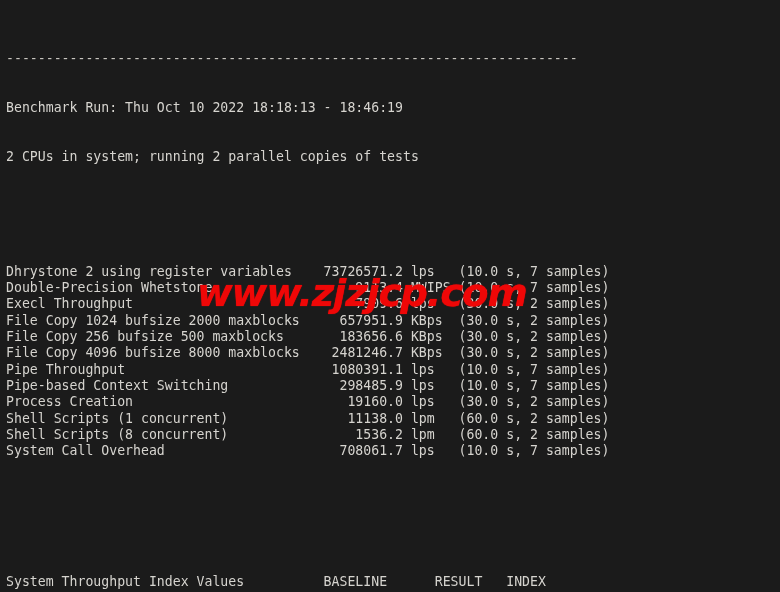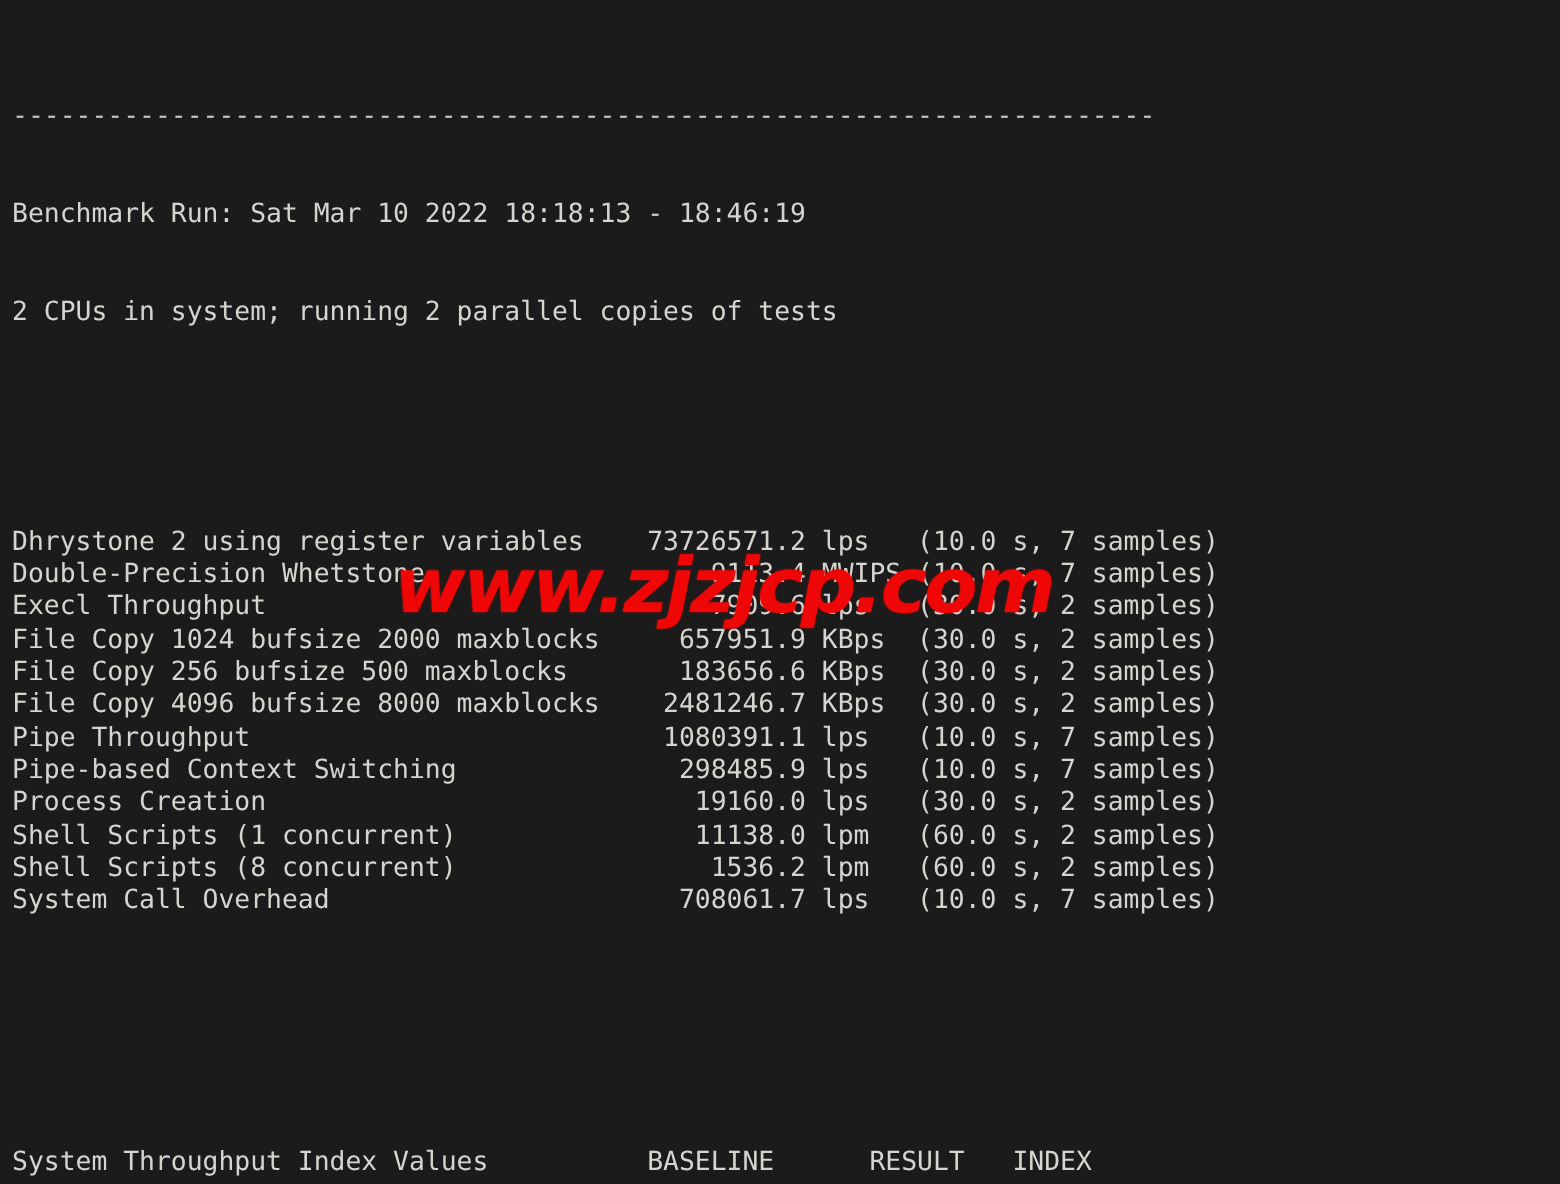--- a/index.html
+++ b/index.html
@@ -50,21 +50,21 @@
     pointer-events: none;
     user-select: none;
   }
 </style>
 </head>
 <body>
 
 <div id="terminal">
 
   <div class="line rule">------------------------------------------------------------------------</div>
-  <div class="line">Benchmark Run: Sat Mar 10 2022 18:18:13 - 18:46:19</div>
+  <div class="line">Benchmark Run: Thu Oct 10 2022 18:18:13 - 18:46:19</div>
   <div class="line">2 CPUs in system; running 2 parallel copies of tests</div>
   <div class="blank"></div>
 
   <div id="raw-results"><div class="line">Dhrystone 2 using register variables    73726571.2 lps   (10.0 s, 7 samples)</div><div class="line">Double-Precision Whetstone                  9113.4 MWIPS (10.0 s, 7 samples)</div><div class="line">Execl Throughput                            7909.6 lps   (30.0 s, 2 samples)</div><div class="line">File Copy 1024 bufsize 2000 maxblocks     657951.9 KBps  (30.0 s, 2 samples)</div><div class="line">File Copy 256 bufsize 500 maxblocks       183656.6 KBps  (30.0 s, 2 samples)</div><div class="line">File Copy 4096 bufsize 8000 maxblocks    2481246.7 KBps  (30.0 s, 2 samples)</div><div class="line">Pipe Throughput                          1080391.1 lps   (10.0 s, 7 samples)</div><div class="line">Pipe-based Context Switching              298485.9 lps   (10.0 s, 7 samples)</div><div class="line">Process Creation                           19160.0 lps   (30.0 s, 2 samples)</div><div class="line">Shell Scripts (1 concurrent)               11138.0 lpm   (60.0 s, 2 samples)</div><div class="line">Shell Scripts (8 concurrent)                1536.2 lpm   (60.0 s, 2 samples)</div><div class="line">System Call Overhead                      708061.7 lps   (10.0 s, 7 samples)</div></div>
 
   <div class="blank"></div>
 
   <div class="line" id="index-header">System Throughput Index Values          BASELINE      RESULT   INDEX</div>
   
   

